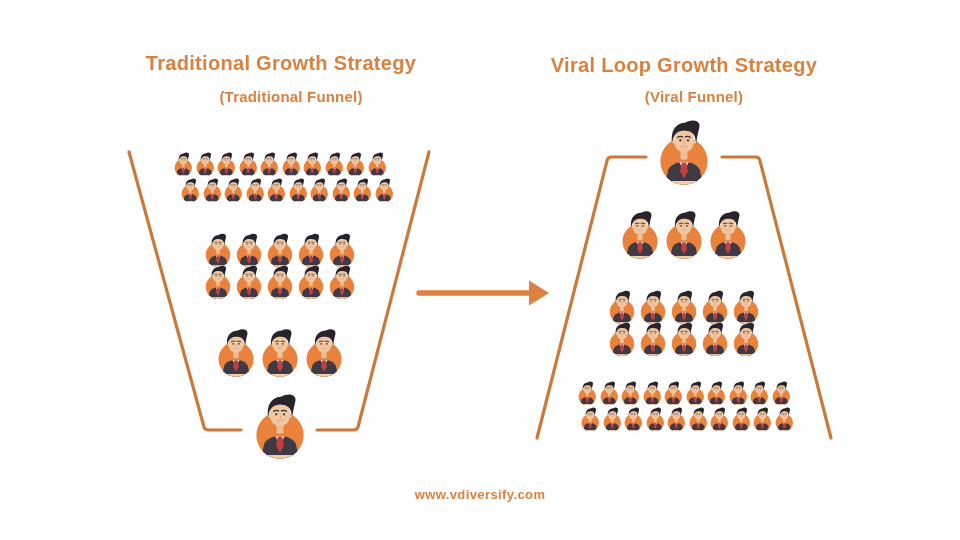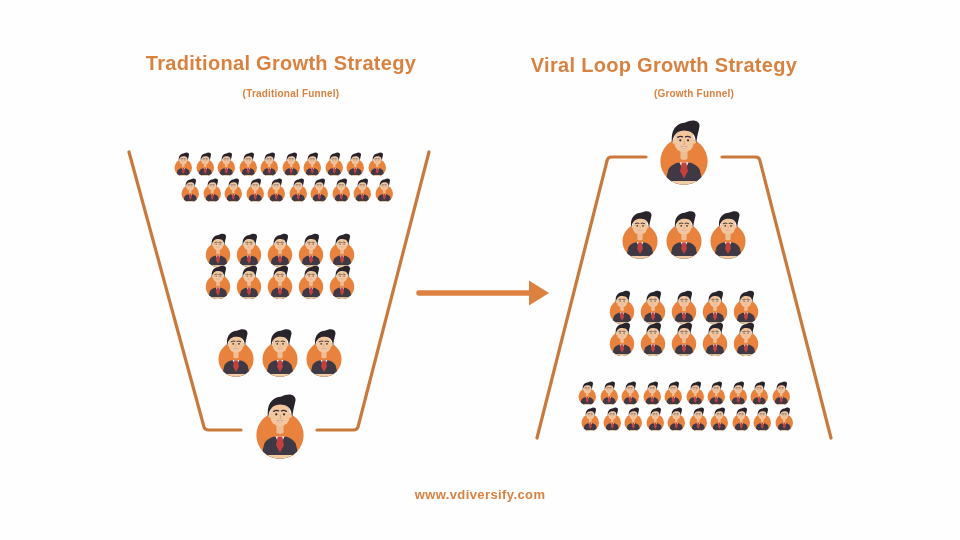--- a/index.html
+++ b/index.html
@@ -18,21 +18,21 @@
   }
   .stage{position:relative;width:960px;height:448px}
   .diagram-svg{position:absolute;left:0;top:0;width:960px;height:540px}
   .panel-title{
     position:absolute;transform:translateX(-50%);
     color:var(--accent);font-weight:bold;font-size:20px;
     letter-spacing:.3px;white-space:nowrap;
   }
   .panel-subtitle{
     position:absolute;transform:translateX(-50%);
-    color:var(--accent);font-weight:bold;font-size:10px;
+    color:var(--accent);font-weight:bold;font-size:15px;
     letter-spacing:.2px;white-space:nowrap;padding-left:20px;
   }
   .footer-url{
     position:absolute;transform:translateX(-50%);
     color:var(--accent);font-weight:bold;font-size:13px;
     letter-spacing:.4px;white-space:nowrap;
   }
   .person-row{
     position:absolute;display:flex;align-items:flex-end;
     transform:translateX(-50%);
@@ -84,22 +84,22 @@
       <path d="M722 157 L755.5 157 Q759 157 759.8 160.2 L831 438"></path>
     </g>
     <g>
       <line x1="419" y1="293" x2="531" y2="293" stroke="var(--arrow)" stroke-width="5.5" stroke-linecap="round"></line>
       <path d="M529 280.5 L549 293 L529 305.5 Z" fill="var(--arrow)"></path>
     </g>
   </svg>
 
   <div class="panel-title" style="left:281px;top:52px">Traditional Growth Strategy</div>
   <div class="panel-subtitle" style="left:281px;top:88px">(Traditional Funnel)</div>
-  <div class="panel-title" style="left:664px;top:54px">Viral Loop Growth Strategy</div>
-  <div class="panel-subtitle" style="left:684px;top:88px">(Growth Funnel)</div>
+  <div class="panel-title" style="left:684px;top:54px">Viral Loop Growth Strategy</div>
+  <div class="panel-subtitle" style="left:684px;top:88px">(Viral Funnel)</div>
 
   <div id="left-grid">
       <div class="person-row" style="top: 152px; left: 280px; gap: 1.5px;">
         <svg viewBox="0 0 64 78" width="20" height="24.4">
           <use href="#person-glyph"></use>
         </svg>
         <svg viewBox="0 0 64 78" width="20" height="24.4">
           <use href="#person-glyph"></use>
         </svg>
         <svg viewBox="0 0 64 78" width="20" height="24.4">

